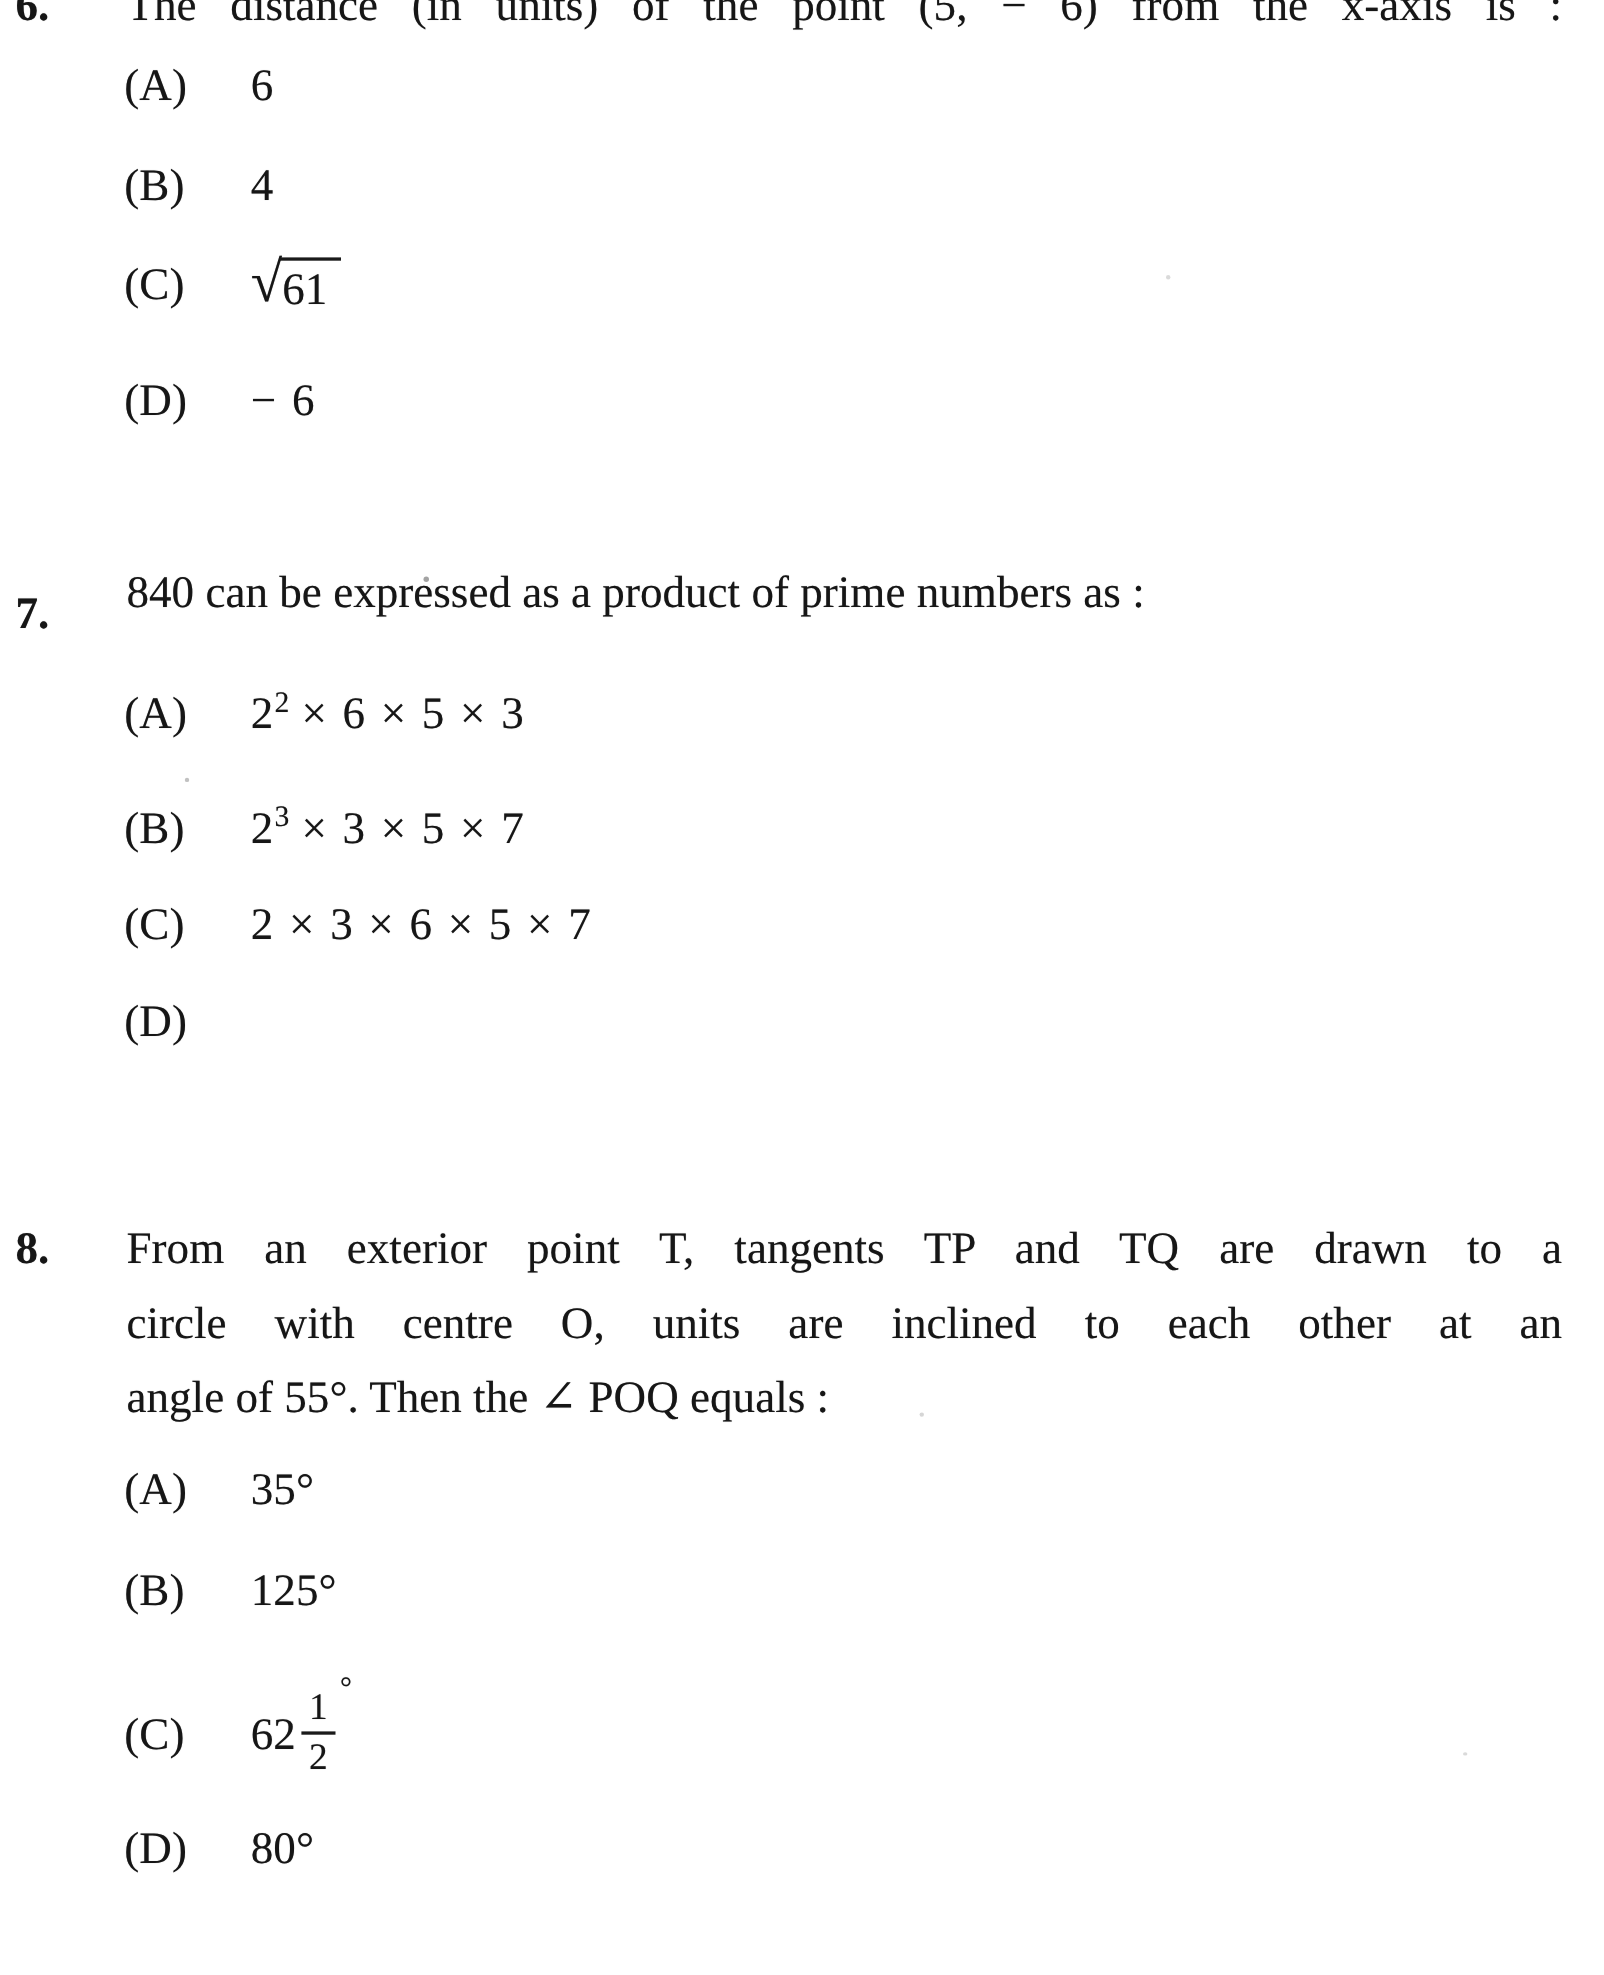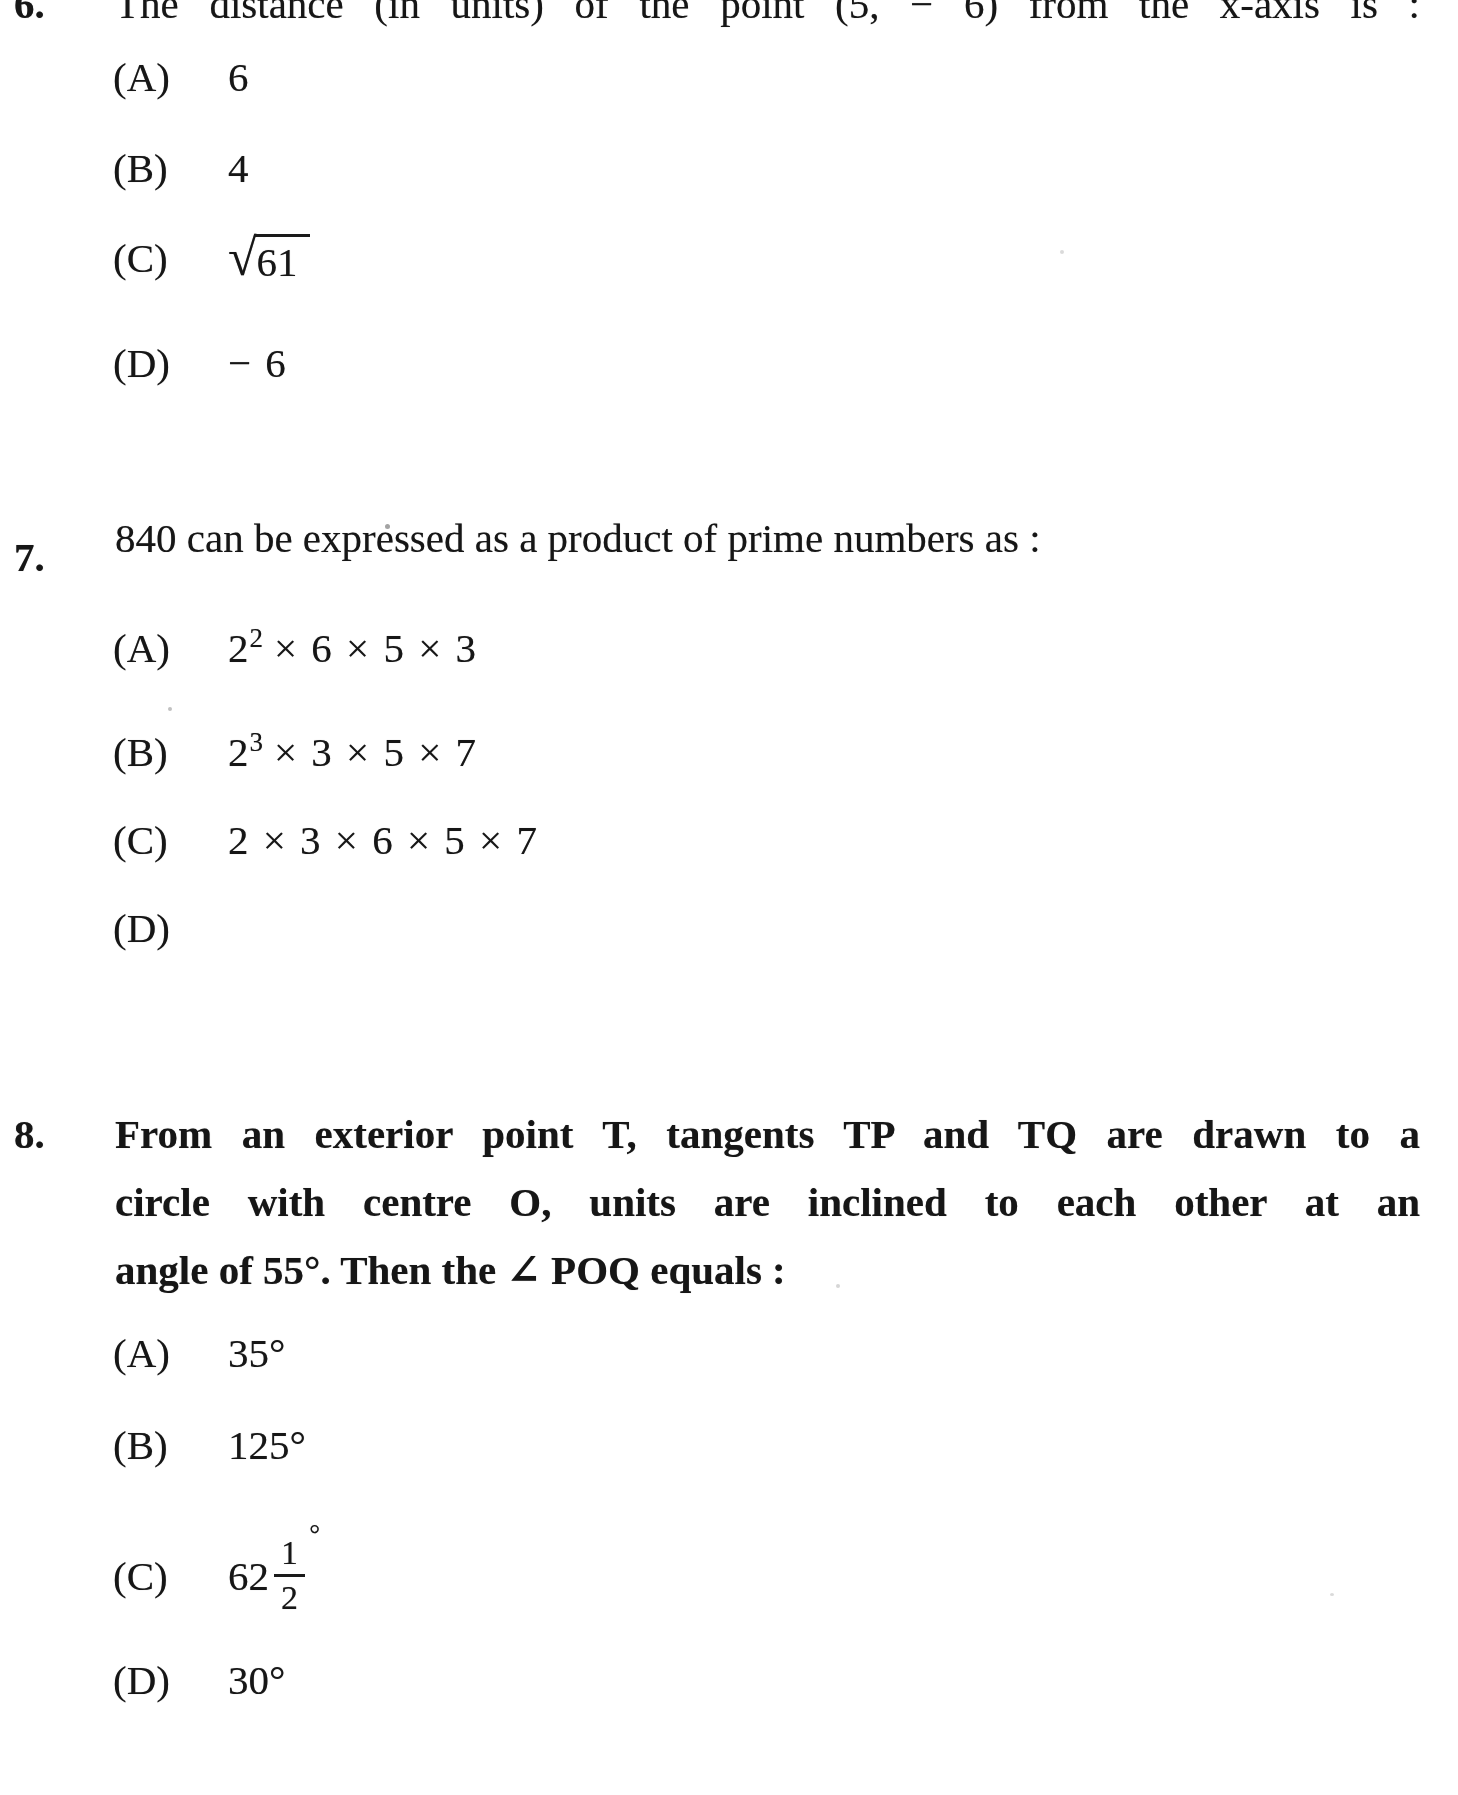--- a/index.html
+++ b/index.html
@@ -109,21 +109,21 @@
     padding: 3px 7px 0;
   }
   .fdeg {
     position: absolute;
     top: -15px;
     right: -15px;
     font-size: 27px;
   }
 
   
-  .qblock .jline { line-height: 68px; font-weight: bold; }
+  .qblock .jline { line-height: 68px; }
 
   
   .speck {
     position: absolute;
     border-radius: 50%;
     background: #333;
   }
 </style>
 </head>
 <body>
@@ -197,21 +197,21 @@
       <span class="whole">62</span>
       <span class="vfrac">
         <span class="fnum">1</span>
         <span class="fden">2</span>
         <span class="fdeg">°</span>
       </span>
     </span>
   </div>
   <div class="row" style="top:1656px">
     <span class="opt-label">(D)</span>
-    <span class="opt-value">30°</span>
+    <span class="opt-value">80°</span>
   </div>
 
   <div class="speck" style="left:385px; top:524px; width:5px; height:5px; opacity:.45"></div>
   <div class="speck" style="left:1060px; top:250px; width:4px; height:4px; opacity:.18"></div>
   <div class="speck" style="left:168px; top:707px; width:4px; height:4px; opacity:.3"></div>
   <div class="speck" style="left:836px; top:1284px; width:4px; height:4px; opacity:.2"></div>
   <div class="speck" style="left:1330px; top:1593px; width:4px; height:3px; opacity:.18"></div>
 </div>
 
 </body></html>

